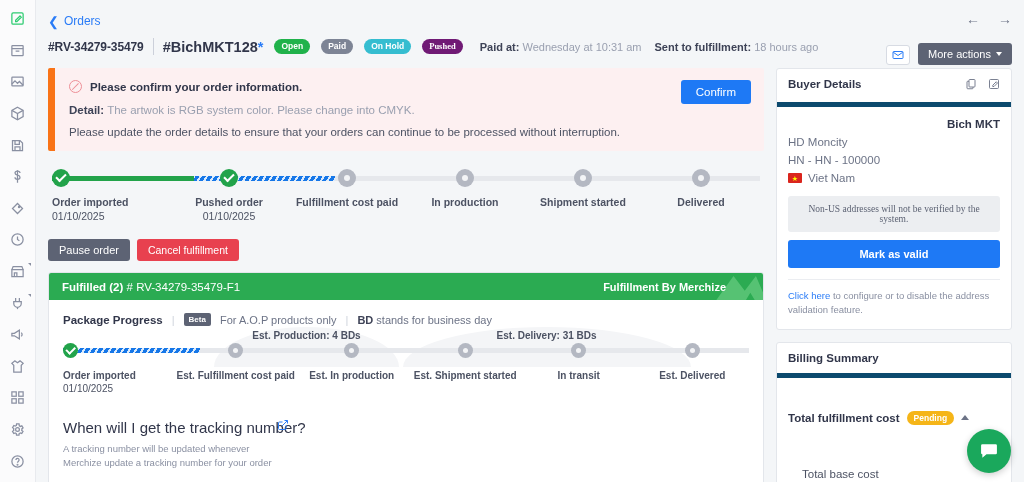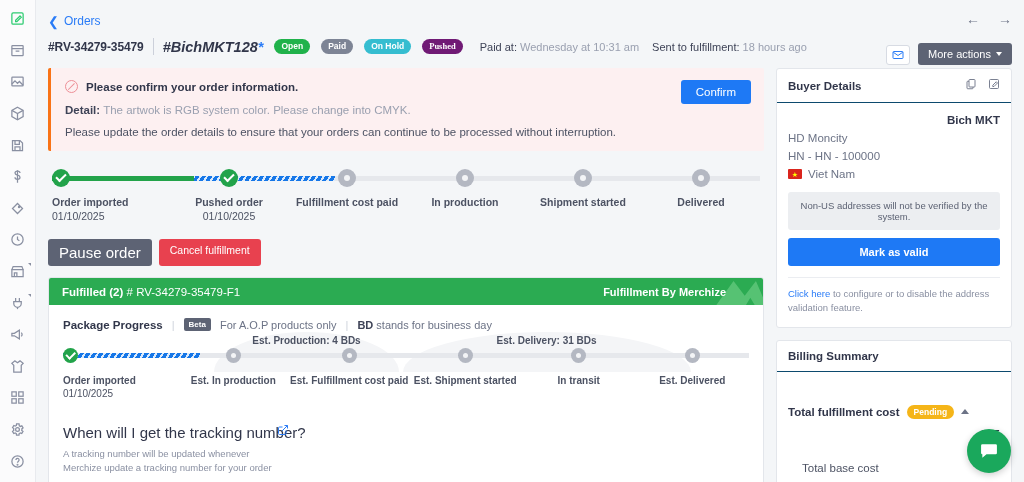--- a/index.html
+++ b/index.html
@@ -55,32 +55,32 @@
 
   .titlerow {
     display: flex; align-items: center;
     padding: 10px 12px 0 12px;
     position: relative;
   }
   .order-id { font-size: 12px; font-weight: bold; color: #31364a; letter-spacing: -.1px;}
   .divider-v {
     width: 1px; height: 17px; background: #ccd0da; margin: 0 9px;
   }
-  .shop-name { font-size: 14.5px; font-weight: bold; color: #31364a; font-style: italic; }
+  .shop-name { font-size: 14.5px; font-weight: bold; color: #31364a; }
   .shop-name .star { color: #2a7cf7; font-weight: bold; }
 
   .badges { display: flex; gap: 11px; margin-left: 11px; }
   .badge {
     font-size: 8.5px; font-weight: bold; color: #fff;
     padding: 2px 7px; border-radius: 9px; line-height: 1.25;
     white-space: nowrap;
   }
 
   .meta { margin-left: 17px; display:flex; align-items: center; gap: 13px; font-size: 11px; }
-  .meta b { color: #3e4357; font-weight: normal; }
+  .meta b { color: #3e4357; font-weight: bold; }
   .meta span.val { color: #9aa0b0; }
 
   .hdr-right {
     position: absolute; right: 12px; top: -16px;
     display: flex; flex-direction: column; align-items: flex-end; gap: 7px;
   }
   .navarrows { display: flex; gap: 18px; color: #6e7party; color:#70778a; font-size: 14px; }
   .navarrows span { cursor: pointer; line-height: 1; }
   .hdr-actions { display: flex; align-items: flex-end; gap: 8px; margin-top: 10px; }
   .icon-btn {
@@ -95,21 +95,21 @@
   }
   .more-btn .tri { border-left: 3.5px solid transparent; border-right: 3.5px solid transparent; border-top: 4px solid #fff; }
 
   
   .cols { display: flex; gap: 12px; padding: 13px 12px 0 12px; align-items: flex-start; }
   .col-left { flex: 1 1 auto; min-width: 0; }
   .col-right { width: 236px; flex: 0 0 236px; }
 
   
   .alert {
-    background: #fdf0f1; border-left: 3px solid #f97316;
+    background: #fdf0f1; border-left: 7px solid #f97316;
     border-radius: 2px; padding: 12px 14px 13px 14px;
     position: relative;
   }
   .alert-title { display: flex; align-items: center; gap: 8px; font-weight: bold; font-size: 11.5px; color: #31364a; }
   .alert-circle {
     width: 13px; height: 13px; border-radius: 50%; border: 1.4px solid #ee8f97;
     position: relative; flex: 0 0 13px;
   }
   .alert-circle:after {
     content:""; position: absolute; left: 1px; top: 4.5px; width: 9px; height: 1.4px;
@@ -157,21 +157,21 @@
   .bar.striped {
     background-color: #1677e8;
     background-image: repeating-linear-gradient(
       -58deg, rgba(255,255,255,.85) 0 2px, rgba(255,255,255,0) 2px 5.5px);
   }
   .step-label { margin-top: 7px; font-size: 10.5px; font-weight: bold; color: #4c5263; white-space: nowrap;}
   .step-date { margin-top: 2px; font-size: 10.5px; color: #4c5263; white-space: nowrap;}
 
   
   .act-row { display: flex; gap: 7px; padding: 17px 0 0 0; }
-  .btn-grey { background: #5d6374; color:#fff; font-size: 15px; padding: 5px 11px; border-radius: 3px; cursor: pointer;}
+  .btn-grey { background: #5d6374; color:#fff; font-size: 11px; padding: 5px 11px; border-radius: 3px; cursor: pointer;}
   .btn-red  { background: #e8414f; color:#fff; font-size: 10.5px; padding: 5px 11px; border-radius: 3px; cursor: pointer;}
 
   
   .ful-card { margin-top: 11px; background: #fff; border-radius: 3px; overflow: hidden; border: 1px solid #e3e6eb;}
   .ful-head {
     background: #2bab52; color: #fff; height: 27px;
     display: flex; align-items: center; padding: 0 13px;
     position: relative; overflow: hidden;
   }
   .ful-head .left { font-size: 11.5px; }
@@ -228,34 +228,34 @@
   
   .prod-head {
     display: flex; padding: 16px 14px 11px 14px;
     font-size: 9px; font-weight: bold; letter-spacing: .4px; color: #4c5263;
     border-bottom: 1px solid #eceef1; margin: 0 0px;
   }
 
   
   .panel { background: #fff; border: 1px solid #e3e6eb; border-radius: 3px; margin-bottom: 12px; }
   .panel-head {
-    display: flex; align-items: center; padding: 9px 11px;
-    border-bottom: 1px solid #0c4a6e;
+    display: flex; align-items: flex-start; padding: 9px 11px;
+    border-bottom: 5px solid #0c4a6e;
   }
   .panel-title { font-size: 11.5px; font-weight: bold; color: #31364a; }
   .panel-head .tools { margin-left: auto; display: flex; gap: 11px; color: #6c7386; }
   .panel-body { padding: 11px; }
   .buyer-name { font-size: 11.5px; font-weight: bold; color: #31364a; text-align: right; }
   .buyer-line { font-size: 11.5px; color: #6c7386; margin-top: 6px; }
   .buyer-country { display: flex; align-items: center; gap: 6px; margin-top: 6px; font-size: 11.5px; color: #6c7386;}
   .flag { width: 14px; height: 10px; background: #da251d; position: relative; border-radius: 1px; display:flex; align-items:center; justify-content:center;}
   .flag .star { color: #ffff00; font-size: 7px; line-height: 1; }
   .notice {
     background: #eceef1; color: #5c6273; font-size: 9.5px;
-    padding: 8px 8px; border-radius: 3px; text-align: center; margin-top: 12px;
+    padding: 8px 8px; border-radius: 3px; text-align: center; margin-top: 12px; font-family: Liberation Serif, serif;
   }
   .mark-valid {
     background: #1e79f5; color: #fff; text-align: center;
     padding: 8px; border-radius: 3px; font-size: 11px; font-weight: bold;
     margin-top: 8px; cursor: pointer;
   }
   .panel-sep { height: 1px; background: #ebedf1; margin: 11px 0 9px 0;}
   .config-note { font-size: 9.5px; color: #8a90a2; line-height: 1.5; }
   .config-note a { color: #2a7cf7; text-decoration: none; cursor: pointer; }
 
@@ -521,27 +521,27 @@
                     <div class="dot-wrap">
                       <div class="dot done pkg-dot"></div>
                     </div>
                     <div class="pkg-step-label">Order imported</div>
                     <div class="pkg-step-date">01/10/2025</div>
                   </div>
                   <div class="step">
                     <div class="dot-wrap">
                       <div class="dot pending pkg-dot"></div>
                     </div>
-                    <div class="pkg-step-label">Est. In production</div>
+                    <div class="pkg-step-label">Est. Fulfillment cost paid</div>
                   </div>
                   <div class="step">
                     <div class="dot-wrap">
                       <div class="dot pending pkg-dot"></div>
                     </div>
-                    <div class="pkg-step-label">Est. Fulfillment cost paid</div>
+                    <div class="pkg-step-label">Est. In production</div>
                   </div>
                   <div class="step">
                     <div class="dot-wrap">
                       <div class="dot pending pkg-dot"></div>
                     </div>
                     <div class="pkg-step-label">Est. Shipment started</div>
                   </div>
                   <div class="step">
                     <div class="dot-wrap">
                       <div class="dot pending pkg-dot"></div>

